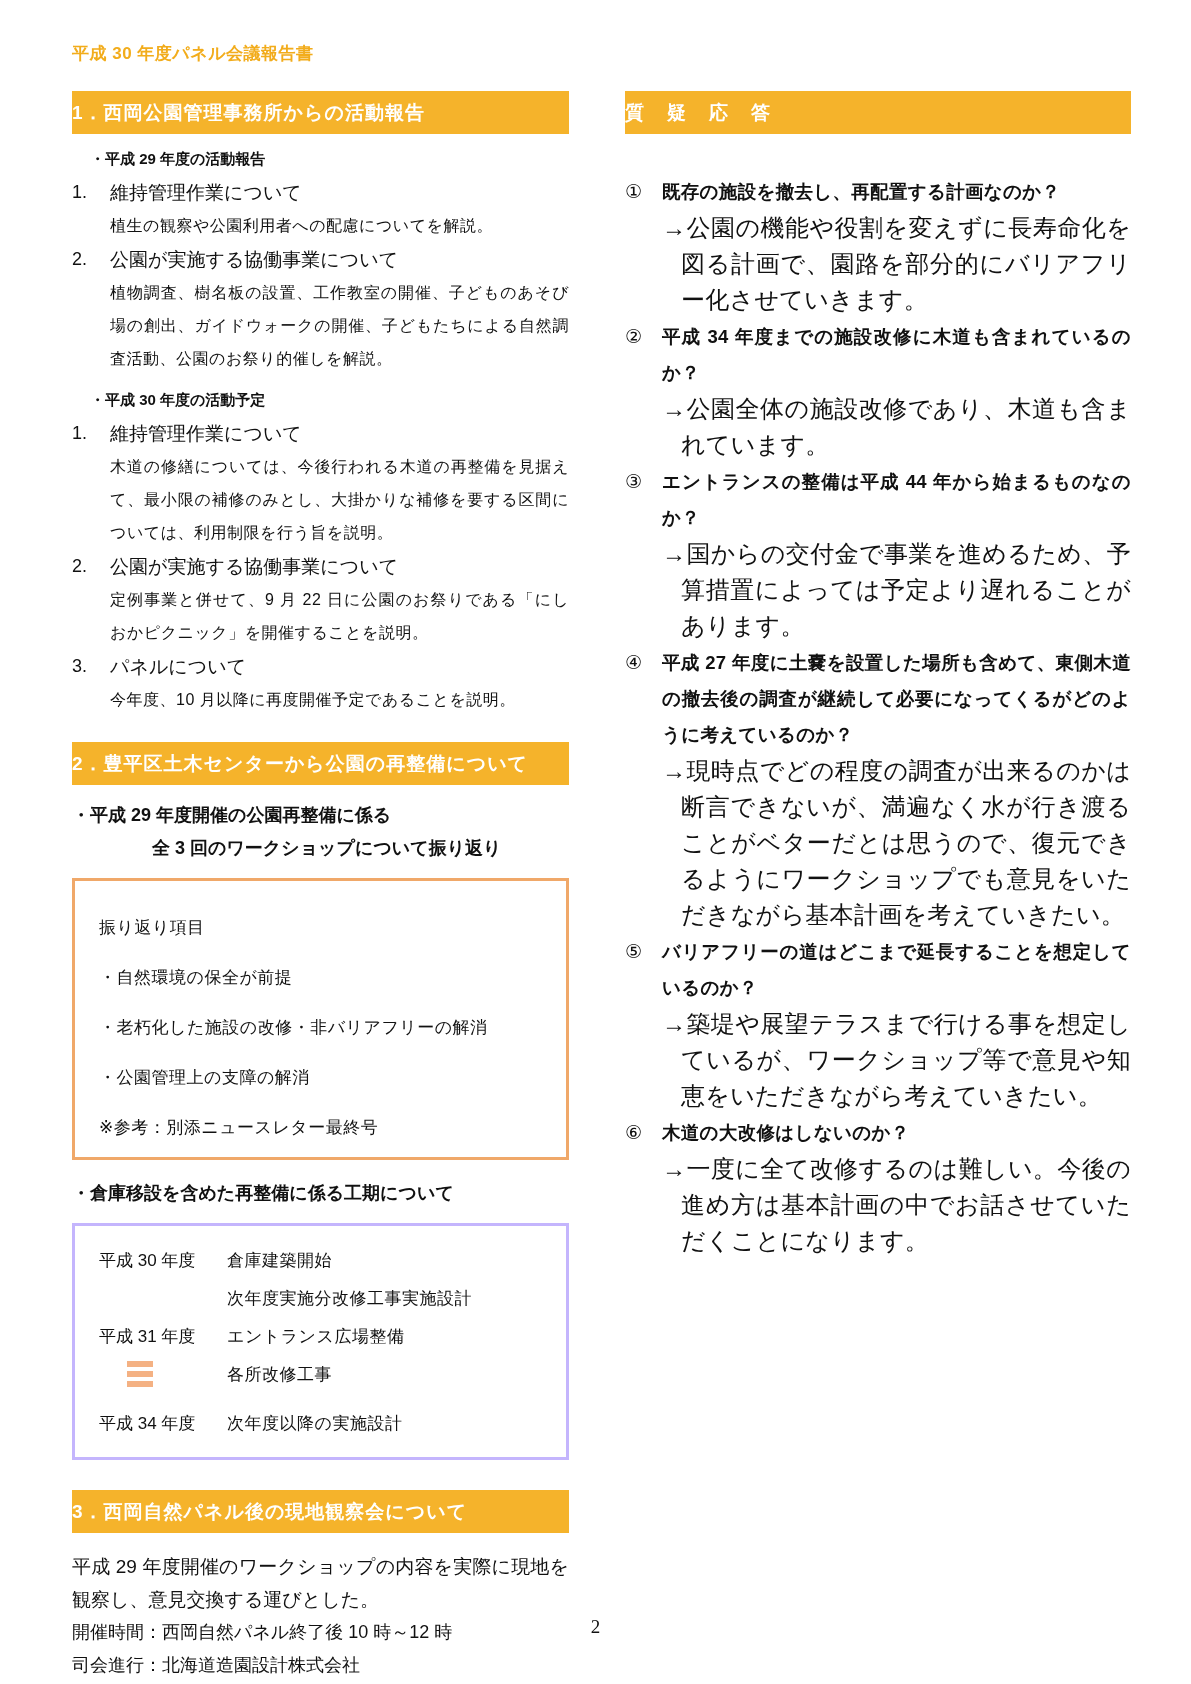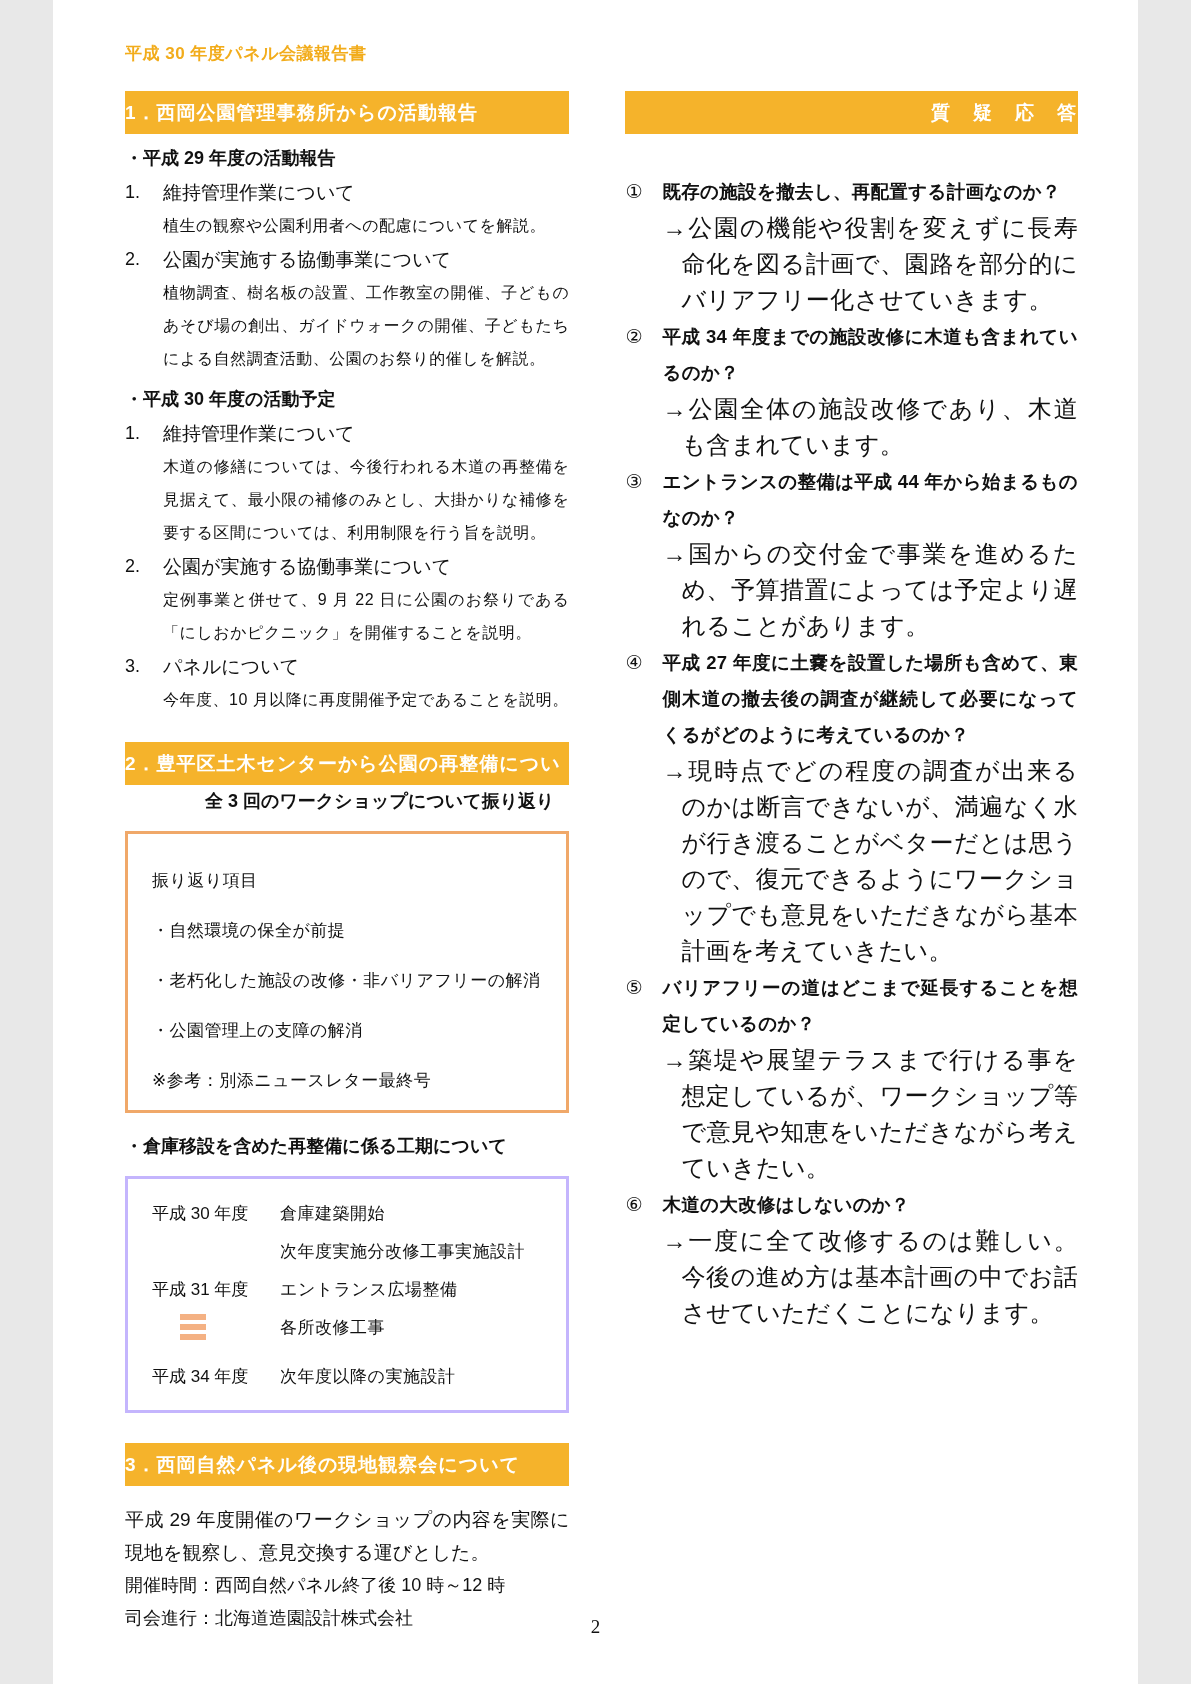--- a/index.html
+++ b/index.html
@@ -1,19 +1,19 @@
 <!DOCTYPE html>
 <html><head>
 <meta charset="utf-8">
 <style>
   * { margin: 0; padding: 0; box-sizing: border-box; }
   html, body { background: #e8e8e8; }
   .page {
     position: relative;
-    width: 1085px;
+    width: 1191px;
     height: 1684px;
     margin: 0 auto;
     background: #ffffff;
     font-family: "Liberation Sans", "DejaVu Sans", sans-serif;
     color: #111111;
     padding: 42px 60px 0 72px;
     overflow: hidden;
   }
   .doc-title {
     color: #F2AC1B;
@@ -28,27 +28,28 @@
 
   .sec-header {
     background: #F5B32B;
     color: #ffffff;
     font-weight: 700;
     font-size: 19px;
     height: 43px;
     line-height: 43px;
     letter-spacing: 1px;
   }
-  .sec-header.centered { text-align: right; padding-left: 0; letter-spacing: 2px; }
+  .sec-header.centered { text-align: left; padding-left: 0; letter-spacing: 2px; }
 
   .subhead {
-    font-size: 18px;
+    font-size: 15px;
     font-weight: 700;
     line-height: 33px;
     margin-top: 8px;
+    margin-left: 18px;
   }
   .num-item { display: flex; margin-top: 1px; }
   .num-item .num { width: 38px; font-size: 18px; line-height: 33px; }
   .item-body { flex: 1; }
   .item-title { font-size: 19px; line-height: 33px; }
   .item-desc  { font-size: 16px; line-height: 33px; text-align: justify; letter-spacing: 0.5px; }
 
   .sec2-gap { margin-top: 26px; }
   .review-head1 { font-size: 18px; font-weight: 700; line-height: 33px; margin-top: 14px; }
   .review-head2 { font-size: 18px; font-weight: 700; line-height: 33px; margin-left: 80px; }
@@ -150,20 +151,21 @@
       <div class="num-item">
         <span class="num">3.</span>
         <div class="item-body">
           <div class="item-title">パネルについて</div>
           <div class="item-desc">今年度、10 月以降に再度開催予定であることを説明。</div>
         </div>
       </div>
 
       <div class="sec-header sec2-gap">2．豊平区土木センターから公園の再整備について</div>
 
+      <div class="review-head1">・平成 29 年度開催の公園再整備に係る</div>
       <div class="review-head2">全 3 回のワークショップについて振り返り</div>
 
       <div class="outline-box">
         <div class="box-line">振り返り項目</div>
         <div class="box-line">・自然環境の保全が前提</div>
         <div class="box-line">・老朽化した施設の改修・非バリアフリーの解消</div>
         <div class="box-line">・公園管理上の支障の解消</div>
         <div class="box-line">※参考：別添ニュースレター最終号</div>
       </div>
 

